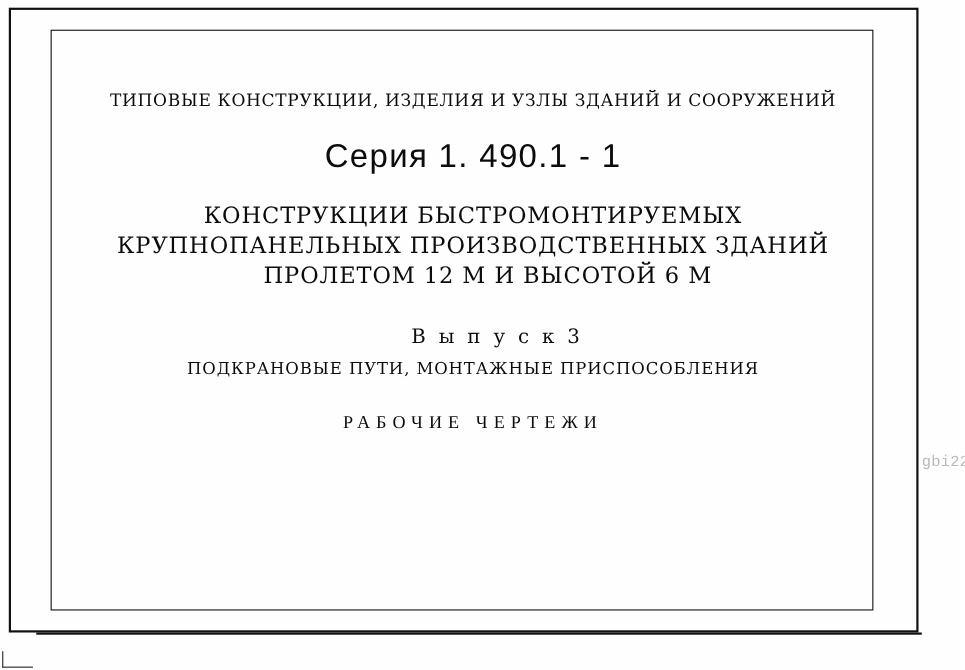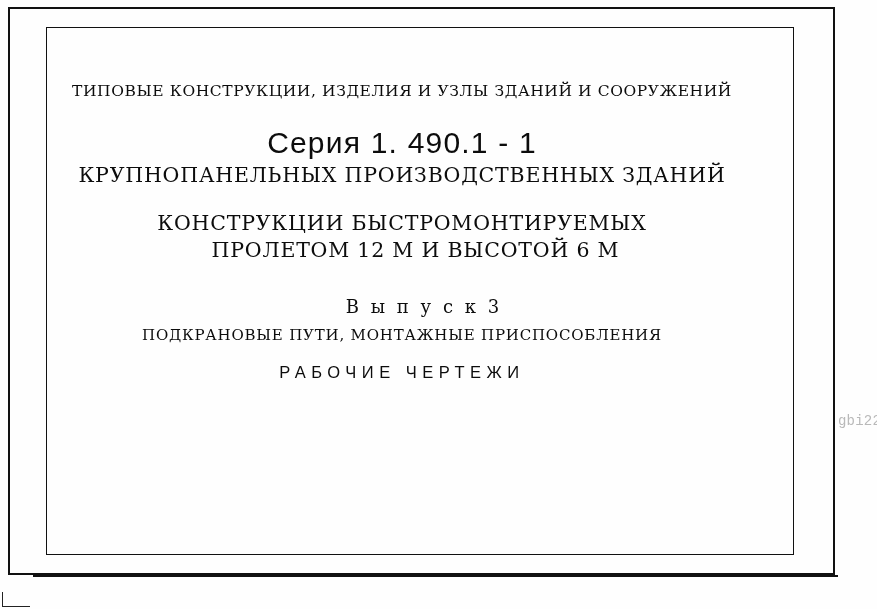--- a/index.html
+++ b/index.html
@@ -70,21 +70,21 @@
     left: 2px;
     top: 606px;
     width: 28px;
     height: 0;
     border-top: 1.5px solid #222;
   }
 
   
   .text-block {
     position: absolute;
-    left: 28px;
+    left: 56px;
     top: 60px;
     width: 748px;
     text-align: center;
   }
 
   .line {
     white-space: nowrap;
     color: #0c0c0c;
   }
 
@@ -124,22 +124,22 @@
   .issue-sub {
     font-size: 15px;
     letter-spacing: 0.8px;
     margin-top: 9px;
     font-family: "DejaVu Serif", serif;
   }
 
   .drawings {
     font-size: 16.5px;
     letter-spacing: 5.5px;
-    margin-top: 19px;
-    font-family: Liberation Sans, sans-serif;
+    margin-top: 30px;
+    font-family: Liberation Serif, serif;
   }
 
   
   .watermark {
     position: absolute;
     left: 838px;
     top: 413px;
     font-family: Liberation Mono, monospace;
     font-size: 14px;
     color: #b9b9b9;
@@ -156,22 +156,22 @@
   <div class="inner-frame"></div>
   <div class="bottom-rule"></div>
   <div class="edge-tick-v"></div>
   <div class="edge-tick-h"></div>
 
   <div class="text-block">
     <div class="line kicker">ТИПОВЫЕ КОНСТРУКЦИИ, ИЗДЕЛИЯ И УЗЛЫ ЗДАНИЙ И СООРУЖЕНИЙ</div>
 
     <div class="line series">Серия 1. 490.1 - 1</div>
 
+    <div class="line title-1">КОНСТРУКЦИИ  БЫСТРОМОНТИРУЕМЫХ</div>
     <div class="line title-2">КРУПНОПАНЕЛЬНЫХ  ПРОИЗВОДСТВЕННЫХ  ЗДАНИЙ</div>
-    <div class="line title-1">КОНСТРУКЦИИ  БЫСТРОМОНТИРУЕМЫХ</div>
     <div class="line title-3">ПРОЛЕТОМ  12 М  И ВЫСОТОЙ 6 М</div>
 
     <div class="line issue">В ы п у с к   3</div>
     <div class="line issue-sub">ПОДКРАНОВЫЕ   ПУТИ,  МОНТАЖНЫЕ  ПРИСПОСОБЛЕНИЯ</div>
 
     <div class="line drawings">РАБОЧИЕ ЧЕРТЕЖИ</div>
   </div>
 
   <div class="watermark">gbi22.ru</div>
 

